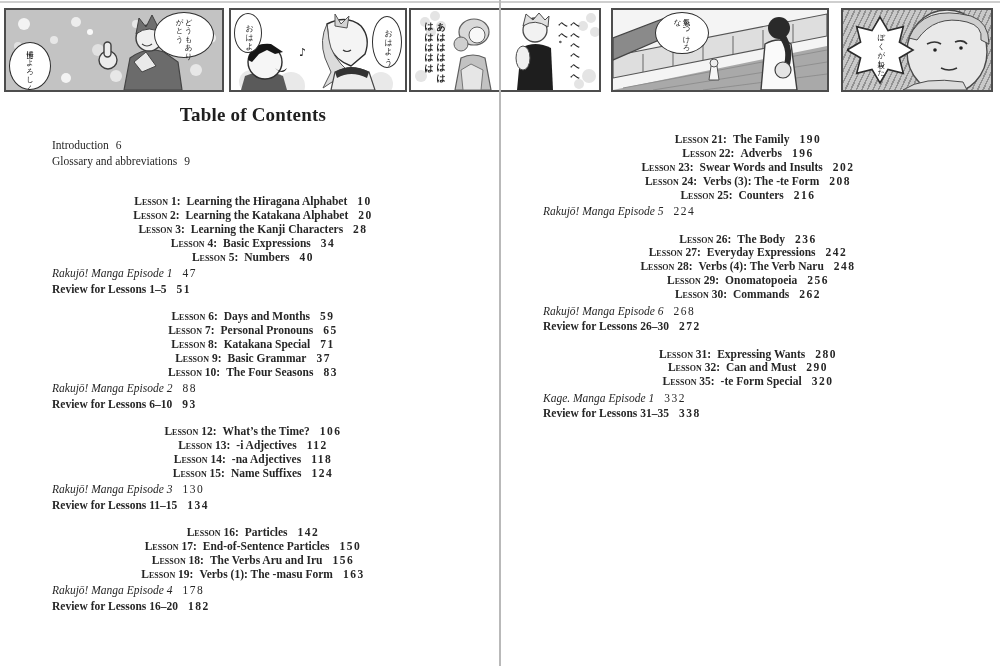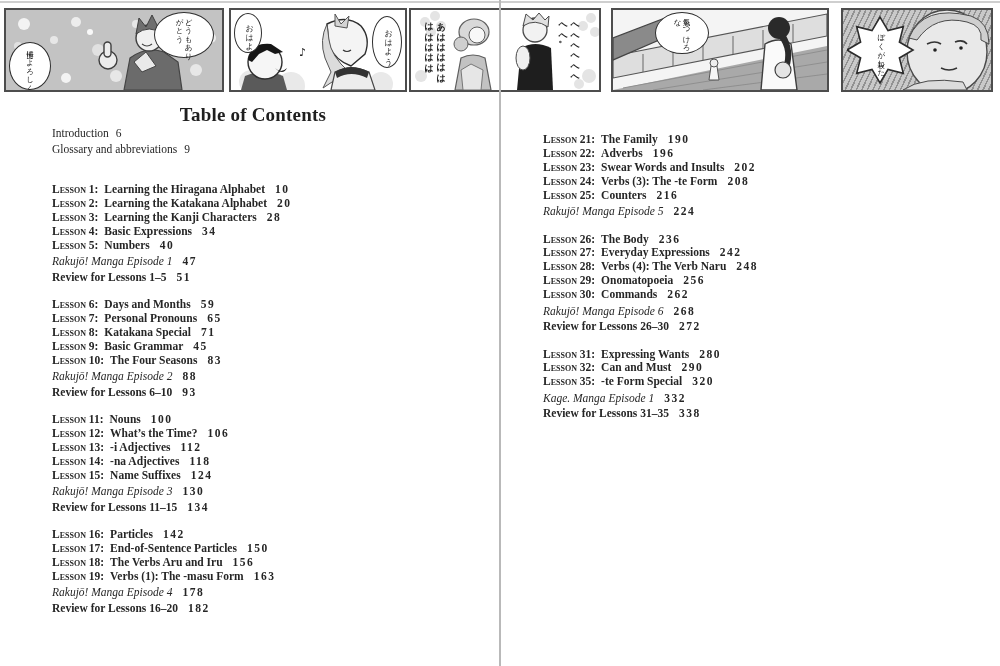--- a/index.html
+++ b/index.html
@@ -37,33 +37,33 @@
     display:flex;align-items:center;justify-content:center;
     font-family:"DejaVu Sans",sans-serif;color:#111;
   }
 
   
   .toc-page{position:absolute;font-size:11.5px;}
   #left-page{left:52px;top:104px;width:402px;}
   #right-page{left:543px;top:133px;width:410px;}
   .toc-title{
     text-align:center;font-size:19px;font-weight:bold;color:#1f1f1f;
-    margin:0 0 0 0;letter-spacing:.2px;
+    margin:0 0 12px 0;letter-spacing:.2px;
   }
   .front-matter{margin-bottom:26px;}
   .fm-line{line-height:15.5px;font-weight:normal;}
   .fm-line .pg{margin-left:7px;letter-spacing:1px;}
   .lesson-group{margin-bottom:13px;}
-  .lesson-line{line-height:13.9px;font-weight:bold;white-space:nowrap;}
+  .lesson-line{line-height:13.9px;font-weight:bold;white-space:nowrap;text-align:center;}
   .lesson-line .num{font-variant:small-caps;margin-right:6px;}
   .lesson-line .ttl{}
   .pg{letter-spacing:1.5px;}
   .lesson-line .pg{margin-left:10px;}
   .manga-line{font-style:italic;font-weight:normal;line-height:15.5px;margin-top:1.5px;white-space:nowrap;}
-  .manga-line .pg{margin-left:10px;font-style:normal;font-weight:bold;}
+  .manga-line .pg{margin-left:10px;font-style:normal;font-weight:normal;}
   .review-line{font-weight:bold;line-height:15.5px;white-space:nowrap;}
   .review-line .pg{margin-left:10px;}
 </style>
 </head>
 <body>
 
 <div class="top-line"></div>
 <div class="gutter"></div>
 
 <div class="panel" id="panel-1">
@@ -213,27 +213,26 @@
         <div class="lesson-line"><span class="num">Lesson 3:</span><span class="ttl">Learning the Kanji Characters</span><span class="pg">28</span></div>
         <div class="lesson-line"><span class="num">Lesson 4:</span><span class="ttl">Basic Expressions</span><span class="pg">34</span></div>
         <div class="lesson-line"><span class="num">Lesson 5:</span><span class="ttl">Numbers</span><span class="pg">40</span></div>
         <div class="manga-line"><span class="mlabel">Rakujō! Manga Episode 1</span><span class="pg">47</span></div>
         <div class="review-line"><span class="rlabel">Review for Lessons 1–5</span><span class="pg">51</span></div>
       </div>
       <div class="lesson-group">
         <div class="lesson-line"><span class="num">Lesson 6:</span><span class="ttl">Days and Months</span><span class="pg">59</span></div>
         <div class="lesson-line"><span class="num">Lesson 7:</span><span class="ttl">Personal Pronouns</span><span class="pg">65</span></div>
         <div class="lesson-line"><span class="num">Lesson 8:</span><span class="ttl">Katakana Special</span><span class="pg">71</span></div>
-        <div class="lesson-line"><span class="num">Lesson 9:</span><span class="ttl">Basic Grammar</span><span class="pg">45</span></div>
+        <div class="lesson-line"><span class="num">Lesson 9:</span><span class="ttl">Basic Grammar</span><span class="pg">37</span></div>
         <div class="lesson-line"><span class="num">Lesson 10:</span><span class="ttl">The Four Seasons</span><span class="pg">83</span></div>
         <div class="manga-line"><span class="mlabel">Rakujō! Manga Episode 2</span><span class="pg">88</span></div>
         <div class="review-line"><span class="rlabel">Review for Lessons 6–10</span><span class="pg">93</span></div>
       </div>
       <div class="lesson-group">
-        <div class="lesson-line"><span class="num">Lesson 11:</span><span class="ttl">Nouns</span><span class="pg">100</span></div>
         <div class="lesson-line"><span class="num">Lesson 12:</span><span class="ttl">What’s the Time?</span><span class="pg">106</span></div>
         <div class="lesson-line"><span class="num">Lesson 13:</span><span class="ttl">-i Adjectives</span><span class="pg">112</span></div>
         <div class="lesson-line"><span class="num">Lesson 14:</span><span class="ttl">-na Adjectives</span><span class="pg">118</span></div>
         <div class="lesson-line"><span class="num">Lesson 15:</span><span class="ttl">Name Suffixes</span><span class="pg">124</span></div>
         <div class="manga-line"><span class="mlabel">Rakujō! Manga Episode 3</span><span class="pg">130</span></div>
         <div class="review-line"><span class="rlabel">Review for Lessons 11–15</span><span class="pg">134</span></div>
       </div>
       <div class="lesson-group">
         <div class="lesson-line"><span class="num">Lesson 16:</span><span class="ttl">Particles</span><span class="pg">142</span></div>
         <div class="lesson-line"><span class="num">Lesson 17:</span><span class="ttl">End-of-Sentence Particles</span><span class="pg">150</span></div>

